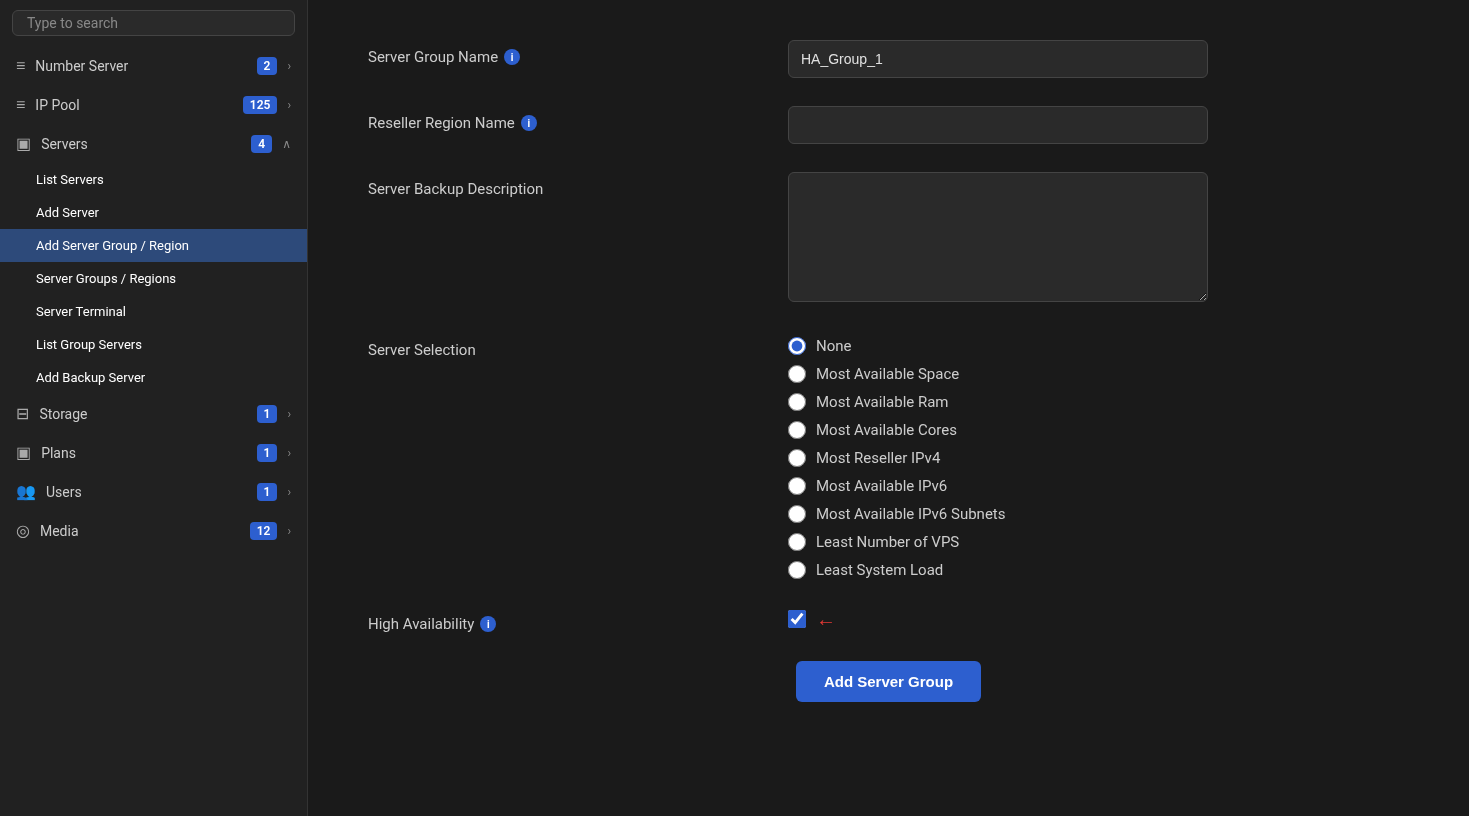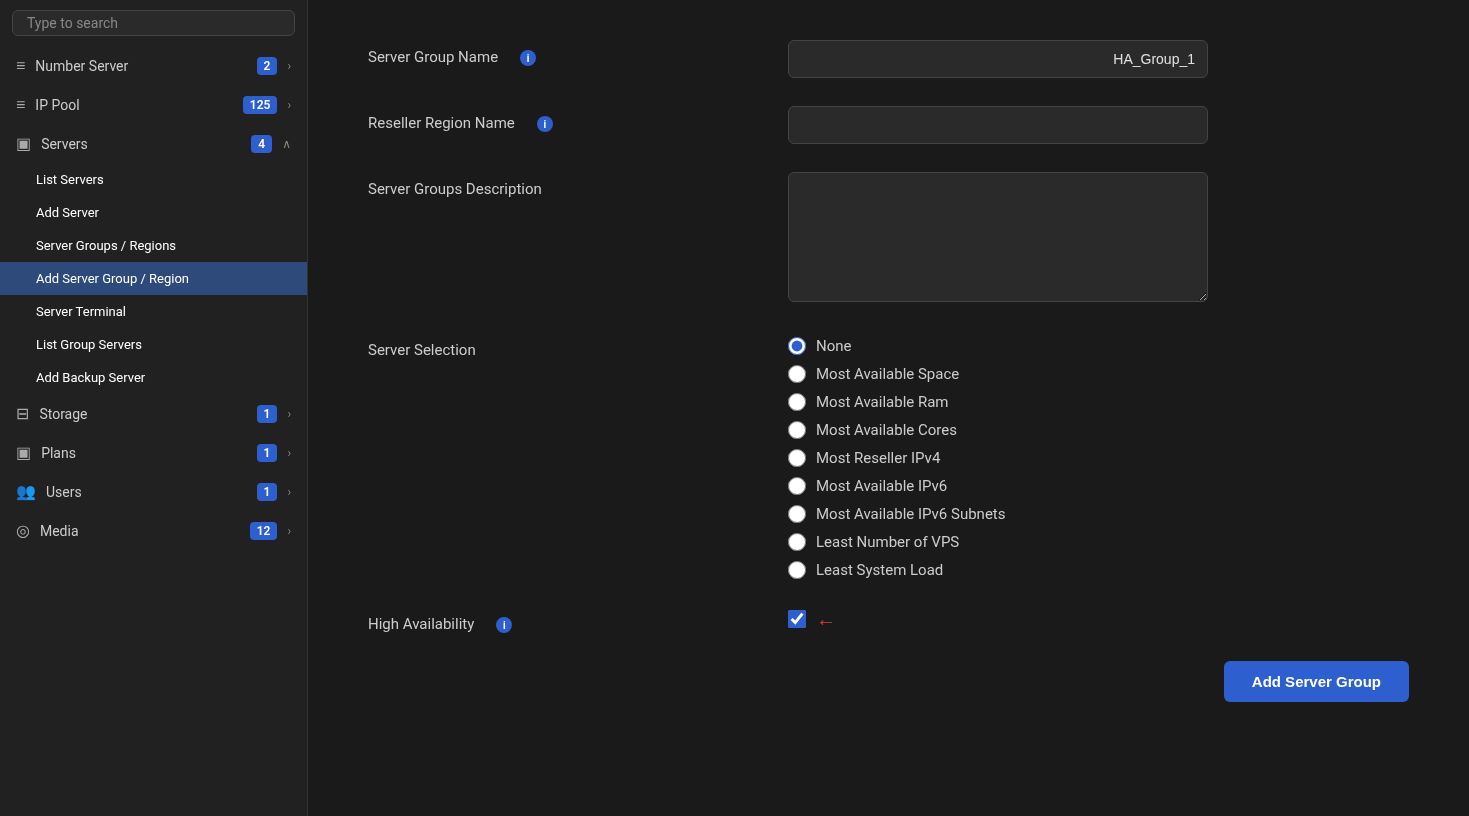--- a/index.html
+++ b/index.html
@@ -97,22 +97,22 @@
       margin-bottom: 28px;
     }
 
     .form-label {
       width: 420px;
       min-width: 420px;
       color: #ccc;
       font-size: 15px;
       padding-top: 8px;
       display: flex;
-      align-items: flex-end;
-      gap: 22px;
+      align-items: center;
+      gap: 6px;
     }
 
     .info-icon {
       display: inline-flex;
       align-items: center;
       justify-content: center;
       width: 16px;
       height: 16px;
       background: #2d5fcf;
       border-radius: 50%;
@@ -129,21 +129,20 @@
 
     .form-input {
       width: 100%;
       background: #2a2a2a;
       border: 1px solid #444;
       border-radius: 6px;
       color: #e0e0e0;
       padding: 10px 12px;
       font-size: 14px;
       outline: none;
-      text-align: right;
     }
 
     .form-textarea {
       width: 100%;
       height: 130px;
       background: #2a2a2a;
       border: 1px solid #444;
       border-radius: 6px;
       color: #e0e0e0;
       padding: 10px 12px;
@@ -192,21 +191,21 @@
       border-radius: 6px;
       padding: 12px 28px;
       font-size: 15px;
       font-weight: 600;
       cursor: pointer;
       transition: background 0.15s;
     }
 
     .btn-row {
       display: flex;
-      justify-content: flex-end;
+      justify-content: center;
       margin-top: 10px;
     }
 
     
     ::-webkit-scrollbar { width: 6px; }
     ::-webkit-scrollbar-track { background: #1a1a1a; }
     ::-webkit-scrollbar-thumb { background: #444; border-radius: 3px; }
   </style>
 </head>
 <body>
@@ -230,22 +229,22 @@
 
   <div class="nav-item">
     <span class="nav-icon">▣</span>
     <span class="nav-label">Servers</span>
     <span class="badge">4</span>
     <span class="chevron">∧</span>
   </div>
 
   <div class="sub-nav-item">List Servers</div>
   <div class="sub-nav-item">Add Server</div>
+  <div class="sub-nav-item active">Add Server Group / Region</div>
   <div class="sub-nav-item">Server Groups / Regions</div>
-  <div class="sub-nav-item active">Add Server Group / Region</div>
   <div class="sub-nav-item">Server Terminal</div>
   <div class="sub-nav-item">List Group Servers</div>
   <div class="sub-nav-item">Add Backup Server</div>
 
   <div class="nav-item">
     <span class="nav-icon">⊟</span>
     <span class="nav-label">Storage</span>
     <span class="badge">1</span>
     <span class="chevron">›</span>
   </div>
@@ -289,21 +288,21 @@
       <span>Reseller Region Name</span>
       <span class="info-icon">i</span>
     </div>
     <div class="form-control">
       <input type="text" class="form-input" style="">
     </div>
   </div>
 
   <div class="form-row">
     <div class="form-label">
-      <span>Server Groups Description</span>
+      <span>Server Backup Description</span>
     </div>
     <div class="form-control">
       <textarea class="form-textarea" style=""></textarea>
     </div>
   </div>
 
   <div class="form-row">
     <div class="form-label">
       <span>Server Selection</span>
     </div>

